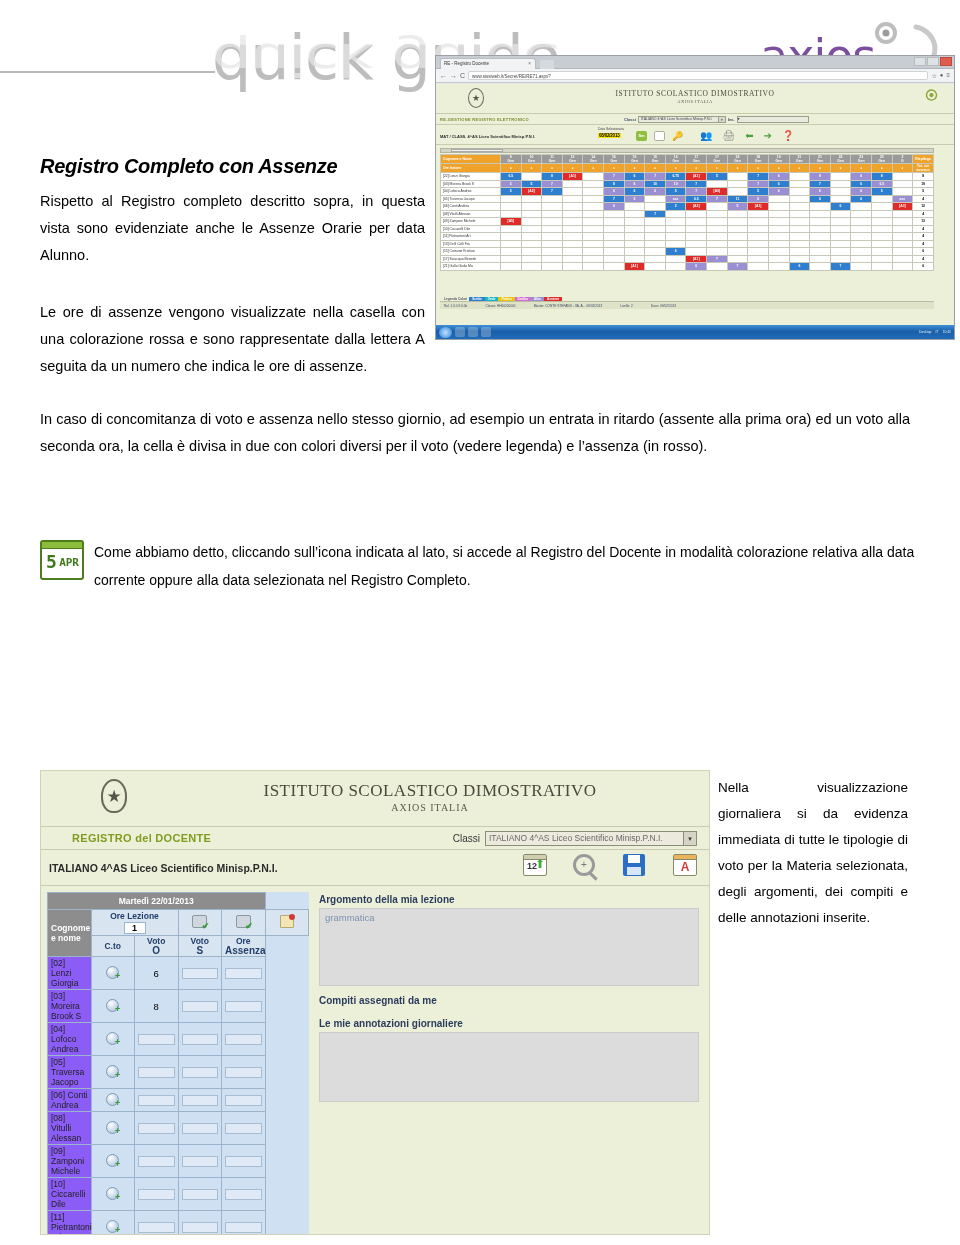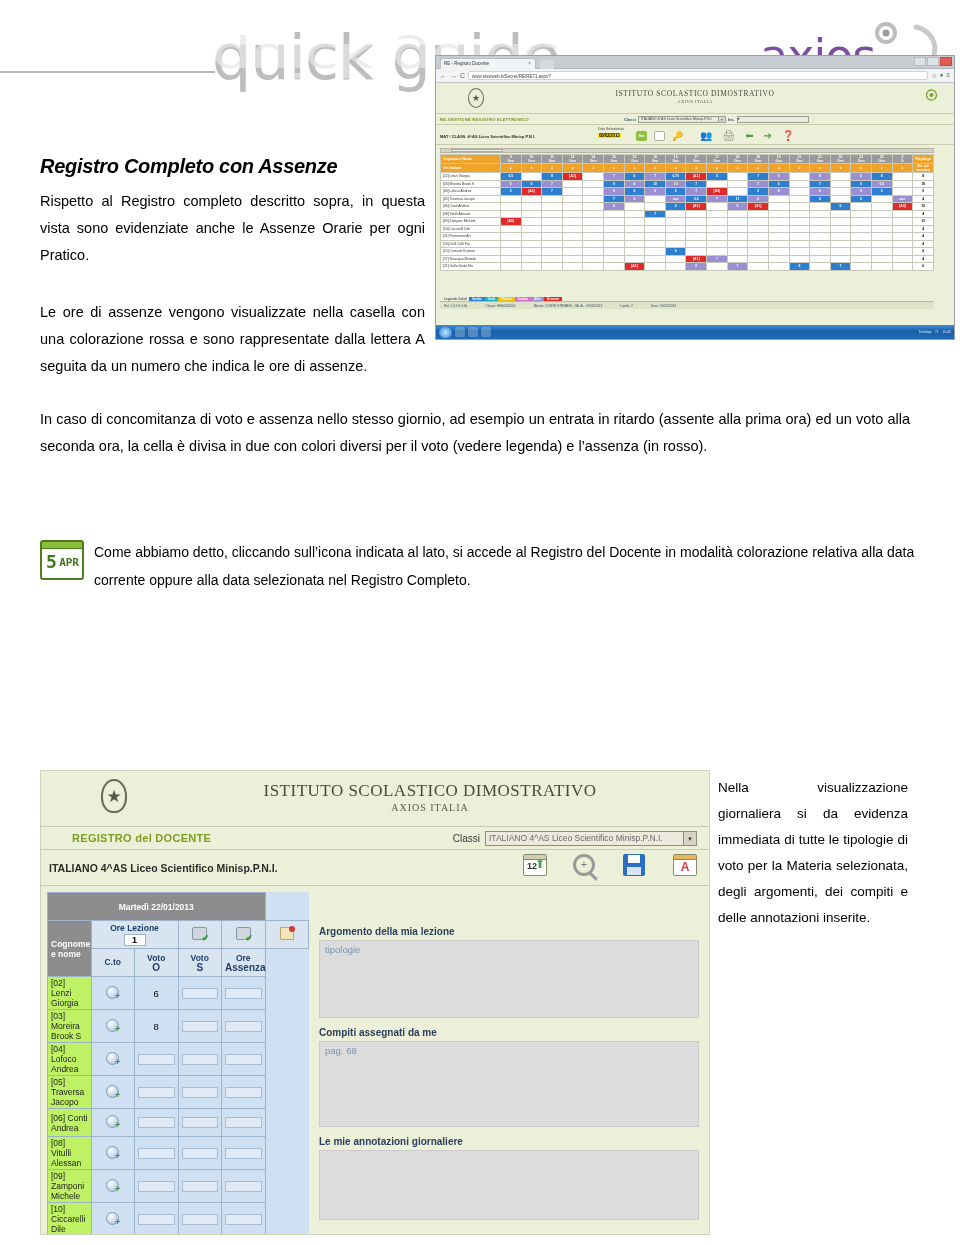--- a/index.html
+++ b/index.html
@@ -267,41 +267,41 @@
   .ic-save { width:22px; height:22px; background:#2b6fc4; border-radius:2px; position:relative; }
   .ic-save:before { content:""; position:absolute; left:5px; top:1px; width:12px; height:8px; background:#fff; }
   .ic-save:after { content:""; position:absolute; left:4px; bottom:1px; width:14px; height:8px; background:#d7e6f7; }
   .ic-abs { width:24px; height:22px; background:#fff; border:1px solid #8a8a6a; border-radius:2px; position:relative;}
   .ic-abs .top { position:absolute; left:0; right:0; top:0; height:5px; background:#e8b45c; border-bottom:1px solid #8a8a6a;}
   .ic-abs .letter { position:absolute; left:0; right:0; top:5px; text-align:center; font-size:12px; font-weight:bold; color:#d83a3a; line-height:15px;}
 
   .s2-body { position:relative; height:340px; display:flex; }
   .s2-left { width:270px; padding:6px 0 0 6px; }
   .dtable { border-collapse:collapse; width:262px; table-layout:fixed; background:#cfe0f2; }
-  .dtable td, .dtable th { border:1px solid #9bb4cc; font-size:8.5px; padding:1px 3px; height:28px; }
+  .dtable td, .dtable th { border:1px solid #9bb4cc; font-size:8.5px; padding:1px 3px; height:17px; }
   .dhead-date { background:#8d8d8d; color:#fff; font-weight:bold; text-align:center; font-size:10px; height:20px;}
   .dhead-name { background:#8d8d8d; color:#fff; font-weight:bold; text-align:left; vertical-align:middle; font-size:9.5px;}
   .dhead-ore { background:#d8e4f0; text-align:center; font-size:8px; color:#23406b; font-weight:bold; }
   .dhead-ore .num { display:block; border:1px solid #9bb4cc; background:#fff; width:22px; margin:1px auto 0; font-size:9px; color:#000;}
   .dhead-ico { background:#d8e4f0; text-align:center; }
   .dsub { background:#d8e4f0; text-align:center; font-size:7.5px; color:#23406b; font-weight:bold; line-height:9px; }
   .dsub b { display:block; font-size:10px; }
-  .dname { background:#bef264; text-align:left; font-size:8.5px; color:#222; }
+  .dname { background:#8b5cf6; text-align:left; font-size:8.5px; color:#222; }
   .dcell { background:#cfe0f2; text-align:center; }
   .dcell .box { display:block; width:100%; height:11px; border:1px solid #a9bdd2; background:#dfeaf6; }
   .dcell .val { font-size:9.5px; color:#000; }
   .bico { display:inline-block; width:13px; height:13px; border-radius:50%;
           background:radial-gradient(circle at 35% 30%, #fff, #9fb9d6); border:1px solid #7e9ab8; position:relative;}
   .bico:after { content:"+"; position:absolute; right:-2px; bottom:-3px; color:#3a9a3a; font-size:9px; font-weight:bold;}
   .gico { display:inline-block; width:15px; height:13px; background:#cfd6de; border:1px solid #8a97a5; border-radius:2px; position:relative;}
   .gico:after{ content:"✔"; position:absolute; right:-3px; bottom:-4px; color:#2f9e2f; font-size:9px; font-weight:bold;}
   .nico { display:inline-block; width:14px; height:13px; background:#f2e6b8; border:1px solid #b9a86a; border-radius:1px; position:relative;}
   .nico:after{ content:""; position:absolute; right:-2px; top:-2px; width:6px; height:6px; border-radius:50%; background:#cc3a3a;}
 
-  .s2-right { flex:1; padding:8px 10px 0 8px;margin-top:32px; }
+  .s2-right { flex:1; padding:8px 10px 0 8px; }
   .fld-label { font-size:10px; font-weight:bold; color:#2b3d5c; margin:0 0 3px 0; }
   .fld-box { background:#dcdcdc; border:1px solid #cbcbcb; font-size:9.5px; color:#7a93b0; padding:3px 5px; }
   .fld-box.h1 { height:78px; }
   .fld-box.h2 { height:86px; }
   .fld-box.h3 { height:70px; }
   .fld-gap { height:9px; }
 
   
   .rightcol {
     position:absolute; left:718px; top:775px; width:190px;
@@ -336,21 +336,21 @@
       <circle cx="166" cy="12" r="3.5" fill="#9b9b9b"></circle>
     </svg>
     <div class="axios-text">axios</div>
     <div class="axios-sub">i t a l i a</div>
   </div>
 </div>
 
 <div class="content">
 
   <h2 class="section-title">Registro Completo con Assenze</h2>
-  <p class="para narrow">Rispetto al Registro completo descritto sopra, in questa vista sono evidenziate anche le Assenze Orarie per ogni Pratico.</p>
+  <p class="para narrow">Rispetto al Registro completo descritto sopra, in questa vista sono evidenziate anche le Assenze Orarie per data Alunno.</p>
   <div class="spacer-lg"></div>
   <p class="para narrow">Le ore di assenze vengono visualizzate nella casella con una colorazione rossa e sono rappresentate dalla lettera A seguita da un numero che indica le ore di assenze.</p>
   <div style="height:22px"></div>
   <p class="para full">In caso di concomitanza di voto e assenza nello stesso giornio, ad esempio un entrata in ritardo (assente alla prima ora) ed un voto alla seconda ora, la cella è divisa in due con colori diversi per il voto (vedere legenda) e l’assenza (in rosso).</p>
 
   <div style="height:64px"></div>
 
 
   <div class="notebox">
     <div class="cal-icon">
@@ -1073,24 +1073,23 @@
               <td class="dcell">
                 <span class="box"></span>
               </td>
             </tr>
           </tbody>
       </table>
     </div>
 
     <div class="s2-right" id="daily-panels">
         <div class="fld-label">Argomento della mia lezione</div>
-        <div class="fld-box h1">tipologie</div>
+        <div class="fld-box h1">grammatica</div>
         <div class="fld-gap"></div>
         <div class="fld-label">Compiti assegnati da me</div>
-        <div class="fld-box h2">pag. 68</div>
         <div class="fld-gap"></div>
         <div class="fld-label">Le mie annotazioni giornaliere</div>
         <div class="fld-box h3"></div>
       </div>
   </div>
 </div>
 
 <div class="rightcol">Nella visualizzazione giornaliera si da evidenza immediata di tutte le tipologie di voto per la Materia selezionata, degli argomenti, dei compiti e delle annotazioni inserite.</div>
 
 </body></html>

